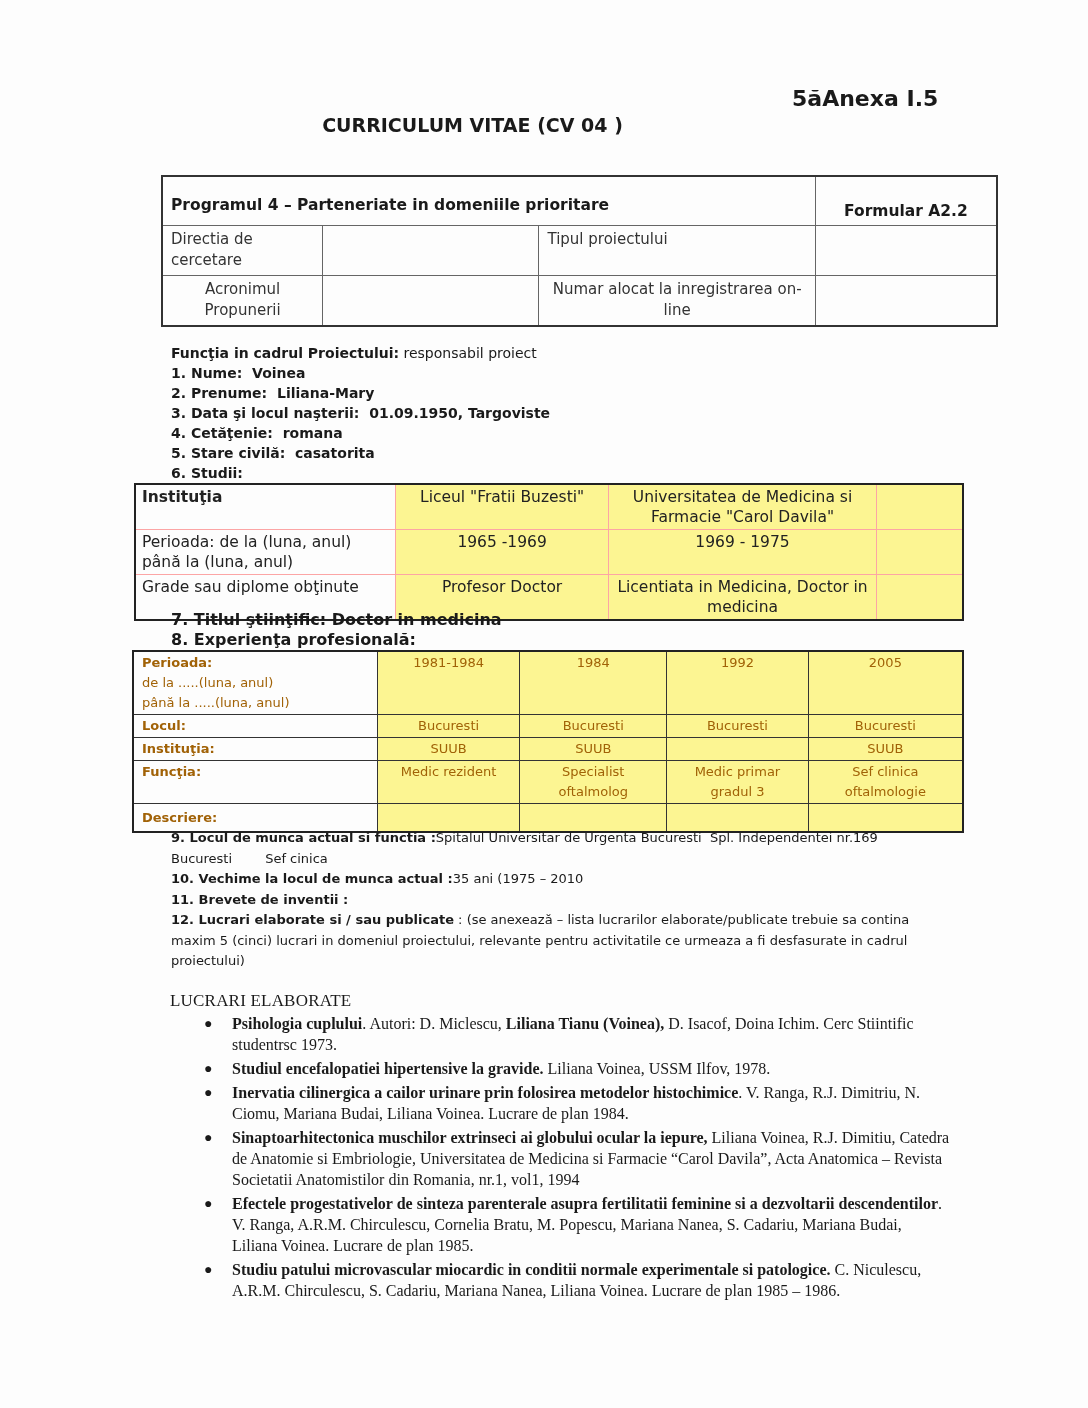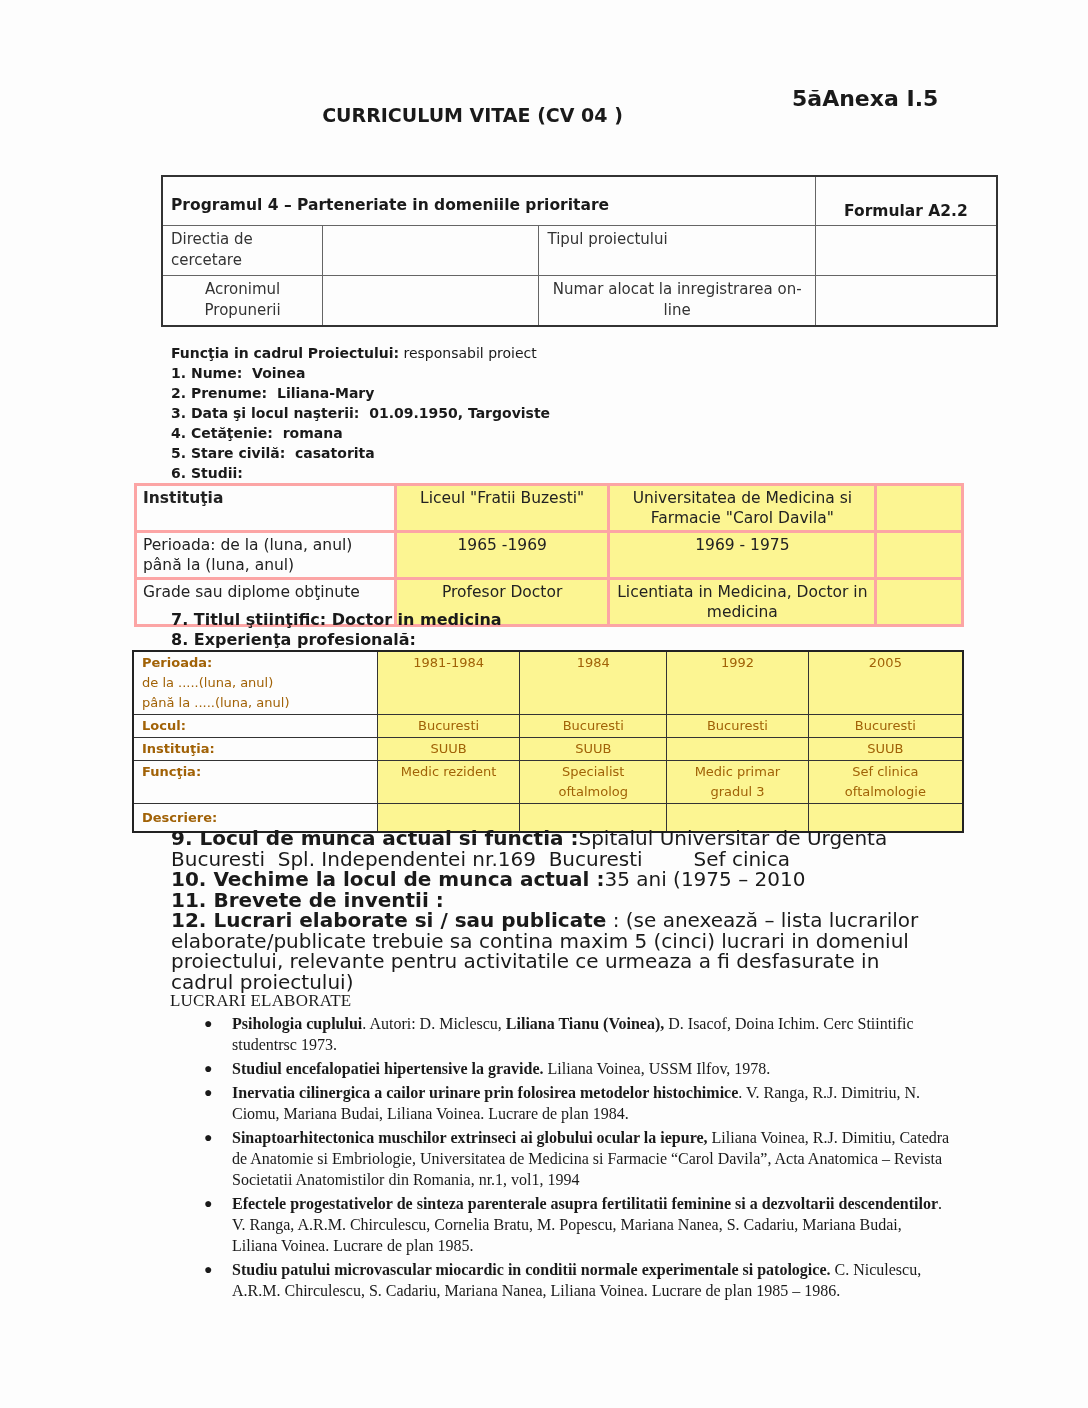--- a/index.html
+++ b/index.html
@@ -1,47 +1,47 @@
 <!DOCTYPE html>
 <html><head>
 <meta charset="utf-8">
 <style>
   html, body { margin:0; padding:0; }
   body { width:1088px; height:1408px; background:#fdfdfd; position:relative; overflow:hidden;
          font-family:"DejaVu Sans", sans-serif; color:#1a1a1a; }
   .abs { position:absolute; }
   .annex { left:792px; top:86px; font-size:22px; font-weight:bold; }
-  .title { left:0; width:896px; top:104px; text-align:center; font-size:19px; font-weight:bold; padding-left:49px; box-sizing:border-box; }
+  .title { left:0; width:896px; top:114px; text-align:center; font-size:19px; font-weight:bold; padding-left:49px; box-sizing:border-box; }
 
   table { border-collapse:collapse; }
   td { vertical-align:top; box-sizing:border-box; }
 
   
   .ptable { left:161px; top:175px; width:837px; border:2px solid #333; }
   .ptable td { border:1px solid #666; font-size:15px; padding:3px 8px; line-height:21px; color:#333; }
   .ptable .hdr td { font-weight:bold; color:#1a1a1a; font-size:15.5px; }
 
   .plain { font-size:14px; line-height:20px; }
   .b { font-weight:bold; }
   .info { left:171px; top:343px; }
 
   
   .stable { left:134px; top:483px; width:830px; border:2px solid #222; }
-  .stable td { border:3px solid #fca5a5; font-size:15.5px; padding:2px 6px; line-height:20px; color:#222; }
+  .stable td { border:1px solid #fca5a5; font-size:15.5px; padding:2px 6px; line-height:20px; color:#222; }
   .stable td.y { background:#fcf592; text-align:center; }
 
   .h78 { left:171px; top:610px; font-size:16px; font-weight:bold; line-height:20px; }
 
   
   .etable { left:132px; top:650px; width:832px; border:2px solid #222; }
   .etable td { border:1px solid #333; font-size:13px; padding:1px 8px; line-height:20px; color:#a16207; }
   .etable td.y { background:#fcf592; text-align:center; }
   .etable td.lbl { font-weight:bold; }
 
-  .sec9 { left:171px; top:828px; width:760px; font-size:20px; line-height:20.5px; }
+  .sec9 { left:171px; top:828px; width:760px; font-size:13px; line-height:20.5px; }
 
   .works { left:170px; top:990px; width:780px; font-family:"Liberation Serif", serif; font-size:16px; line-height:21px; }
   .works h3 { margin:0 0 2px 0; font-size:17px; font-weight:normal; letter-spacing:0.2px; }
   .works ul { margin:0; padding-left:62px; list-style:none; }
   .works li { position:relative; margin-bottom:3px; }
   .works li .bullet { position:absolute; left:-28px; top:0; font-size:14px; }
 </style>
 </head>
 <body>
 

